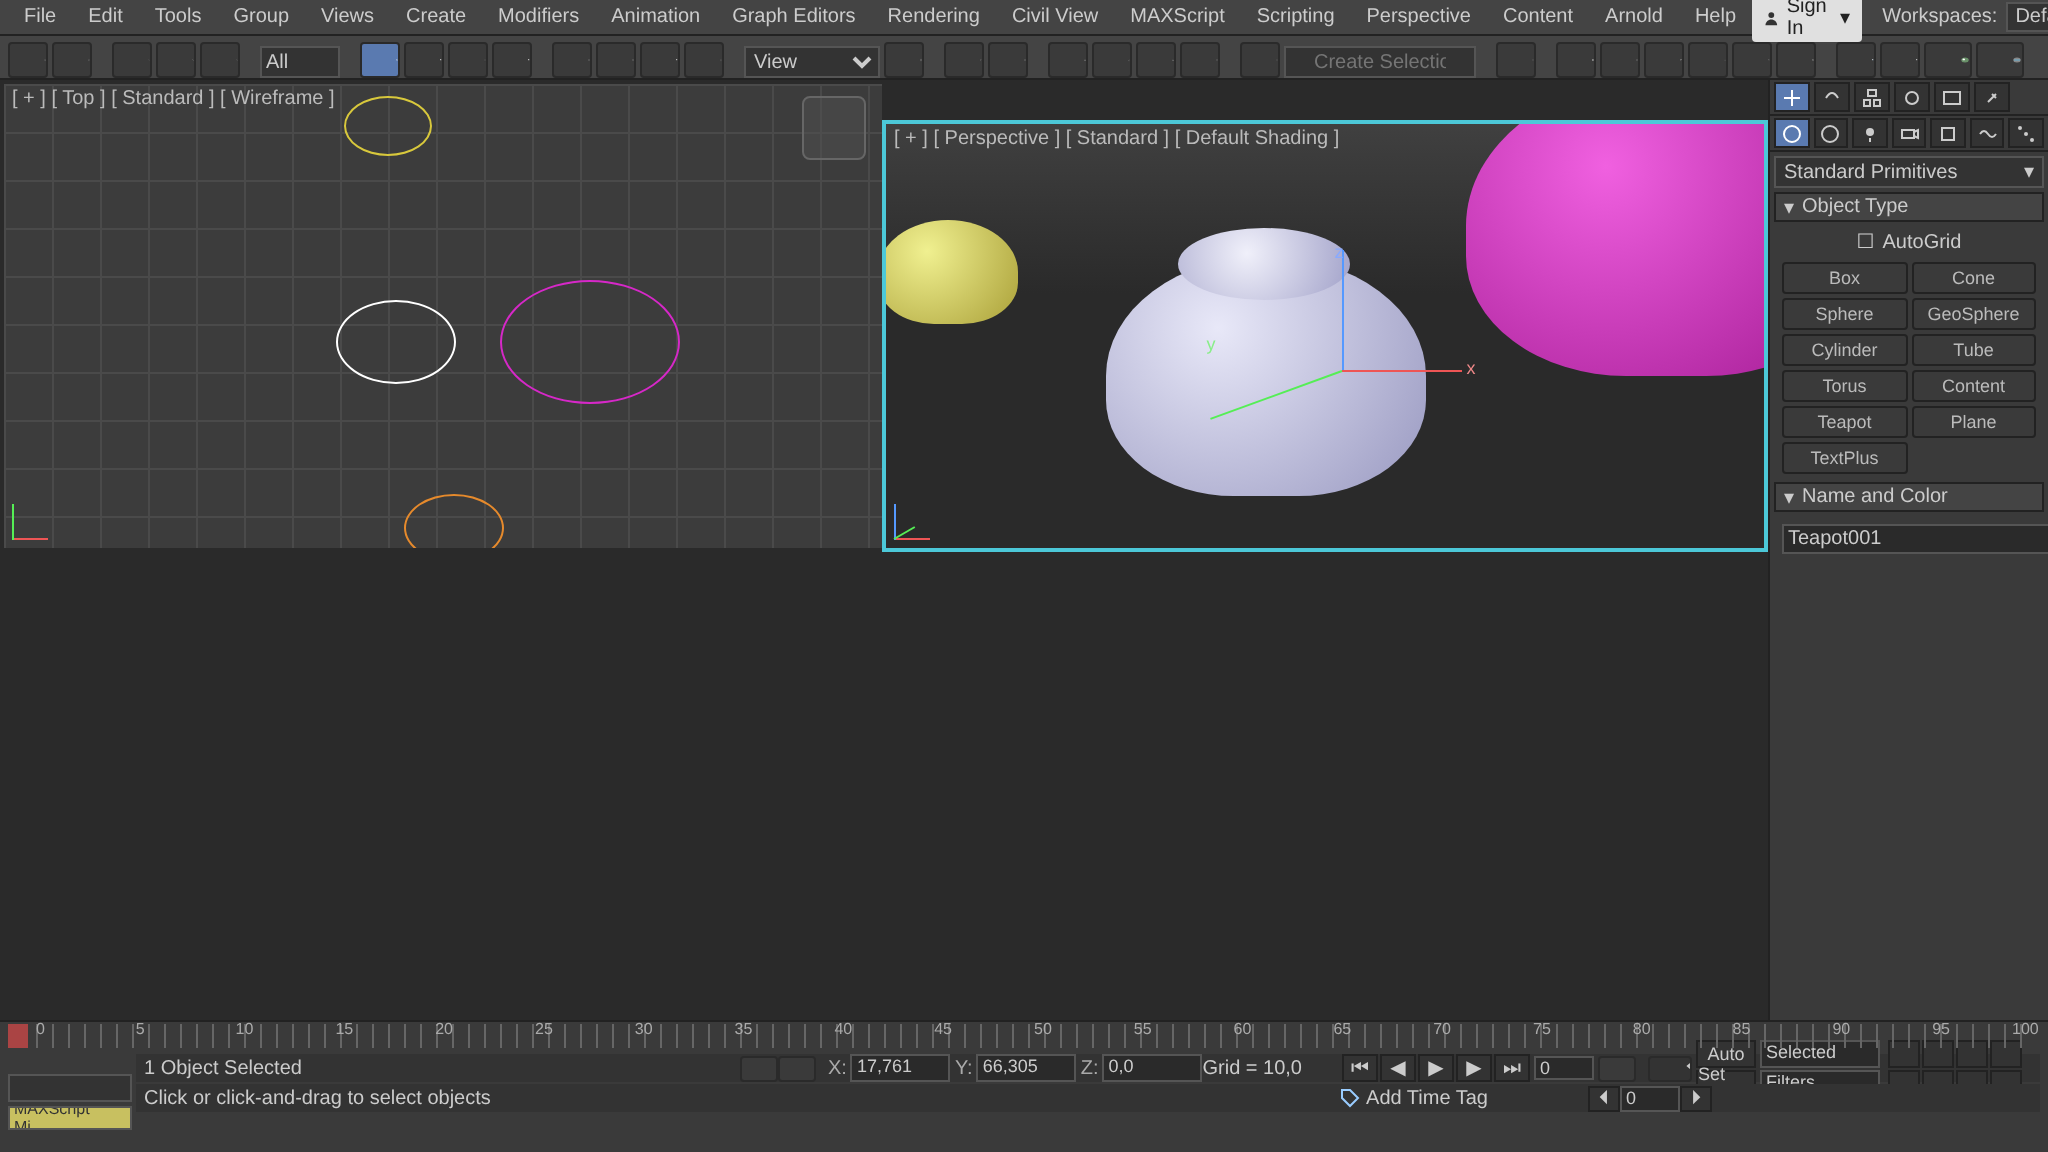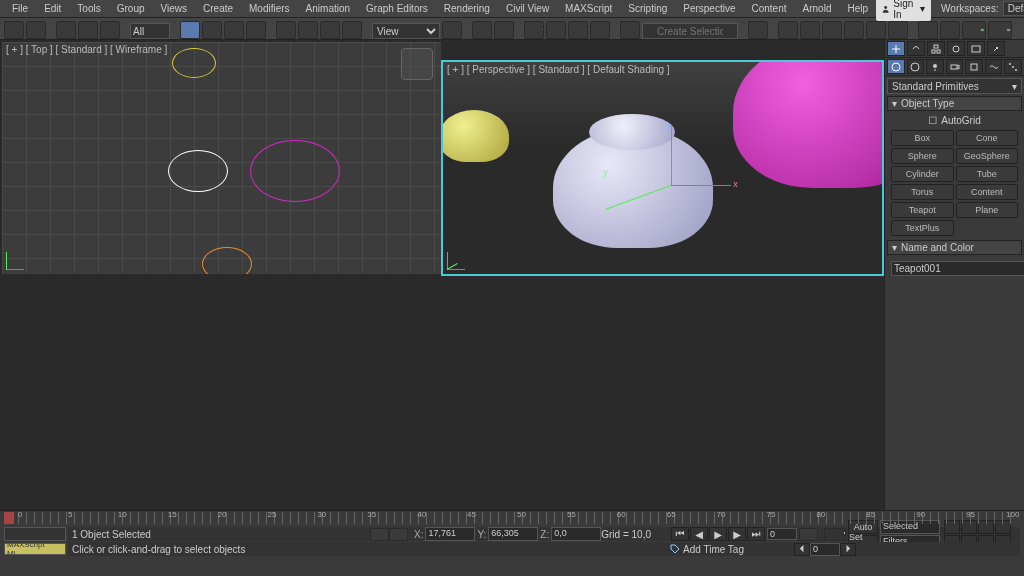--- a/index.html
+++ b/index.html
@@ -47,21 +47,21 @@
 .nc-row input{flex:1;background:#2a2a2a;border:1px solid #555;color:#ccc;height:15px;font-size:10px;padding:0 2px;}
 
 .bottom{height:66px;background:#3a3a3a;border-top:1px solid #222;display:flex;flex-direction:column;}
 .timeline{height:18px;display:flex;align-items:center;padding:0 4px;}
 .frame-ind{background:#2a2a2a;border:1px solid #555;padding:0 8px;height:14px;display:flex;align-items:center;font-size:9px;}
 .track{flex:1;position:relative;height:14px;margin:0 4px;background:#333;border:1px solid #222;background-image:repeating-linear-gradient(90deg,#444 0,#444 1px,transparent 1px,transparent 40px);}
 .ruler{height:14px; display:flex; padding:0 4px; align-items:center;}
 .ruler-track{flex:1;position:relative;height:12px;margin:0 4px;background-image:repeating-linear-gradient(90deg,#666 0,#666 1px,transparent 1px,transparent 8px);}
 .ruler-track span{position:absolute;top:-2px;font-size:8px;color:#aaa;}
 .status{flex:1;display:flex;padding:2px 4px;gap:2px;}
-.status-left{width:62px;display:flex;flex-direction:column;gap:2px;}
+.status-left{width:62px;display:flex;flex-direction:column;gap:2px;justify-content:center;}
 .sl-box{height:14px;background:#333;border:1px solid #555;}
 .sl-box2{height:12px;background:#c8c060;border:1px solid #555;font-size:8px;color:#333;display:flex;align-items:center;padding:0 2px;overflow:hidden;}
 .status-mid{flex:1;display:flex;flex-direction:column;gap:1px;}
 .sel-line,.prompt-line{height:14px;display:flex;align-items:center;padding:0 4px;background:#333;}
 .xyz{display:flex;align-items:center;gap:2px;}
 .xyz .lb{color:#aaa;}
 .xyz .fld{width:50px;height:14px;background:#2a2a2a;border:1px solid #555;padding:0 2px;font-size:9px;}
 .playctrl{display:flex;gap:1px;}
 .playctrl .b{width:18px;height:14px;background:#333;border:1px solid #222;display:flex;align-items:center;justify-content:center;cursor:pointer;}
 .spin-group{display:flex;flex-direction:column;gap:1px;}

